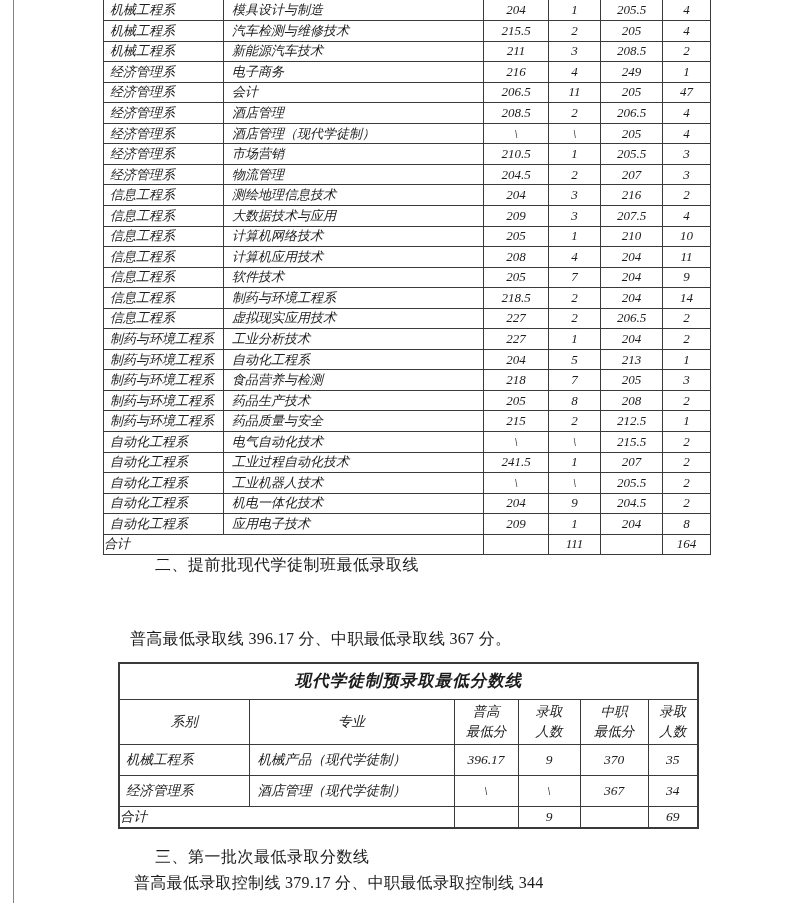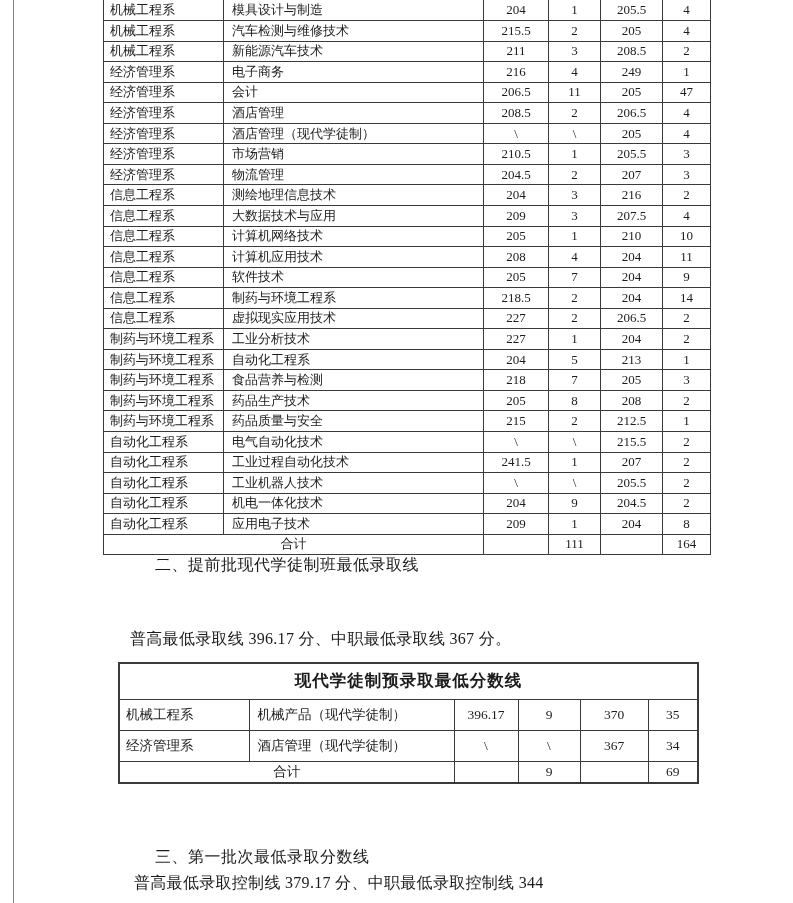--- a/index.html
+++ b/index.html
@@ -3,36 +3,36 @@
 <meta charset="utf-8">
 <style>
   * { margin:0; padding:0; box-sizing:border-box; }
   html,body { background:#ffffff; }
   body {
     width:793px; height:903px; position:relative; overflow:hidden;
     font-family:"Liberation Serif","DejaVu Serif",serif; color:#1c1c1c;
   }
   .margin-line { position:absolute; left:13px; top:0; width:1px; height:903px; background:#838383; }
 
-  table { border-collapse:collapse; table-layout:fixed; background:#fff; }
+  table { border-collapse:collapse; table-layout:fixed; background:#fff;font-style:italic; }
   td, th { border:1px solid #3a3a3a; overflow:hidden; white-space:nowrap; }
 
   
   .t1 { position:absolute; left:103px; top:0; width:607px; }
   .t1 td { height:20.55px; font-size:13px; }
   .t1 tr:first-child td { border-top:none; }
   .t1 .c-dept  { width:120px; }
   .t1 .c-major { width:260px; }
   .t1 .c-n1 { width:65px; } .t1 .c-n2 { width:52px; }
   .t1 .c-n3 { width:62px; } .t1 .c-n4 { width:48px; }
 
   td.dept  { text-align:left; padding-left:6px; }
   td.major { text-align:left; padding-left:8px;margin-top:24px; }
   td.num   { text-align:center; }
-  td.total-label { text-align:center; }
+  td.total-label { text-align:left; }
 
   
   .sec-heading { position:absolute; font-size:16px; letter-spacing:0.5px; }
   .sec-para    { position:absolute; font-size:16px; letter-spacing:0.3px; }
   #heading2 { left:155px; top:555px; }
   #para2    { left:130px; top:629px; }
   #heading3 { left:155px; top:839px;margin-top:8px; }
   #para3    { left:134px; top:873px; }
 
   
@@ -319,20 +319,32 @@
       <col class="c-major">
       <col class="c-n1">
       <col class="c-n2">
       <col class="c-n3">
       <col class="c-n4">
   </colgroup>
   <tbody>
     <tr>
       <td class="title-cell" colspan="6">现代学徒制预录取最低分数线</td>
     </tr>
+    <tr class="hdr">
+      <td>系别</td>
+      <td>专业</td>
+      <td>普高
+最低分</td>
+      <td>录取
+人数</td>
+      <td>中职
+最低分</td>
+      <td>录取
+人数</td>
+    </tr>
 
       <tr class="datarow">
         <td class="dept">机械工程系</td>
         <td class="major">机械产品（现代学徒制）</td>
         <td class="num">396.17</td>
         <td class="num">9</td>
         <td class="num">370</td>
         <td class="num">35</td>
       </tr>
 

